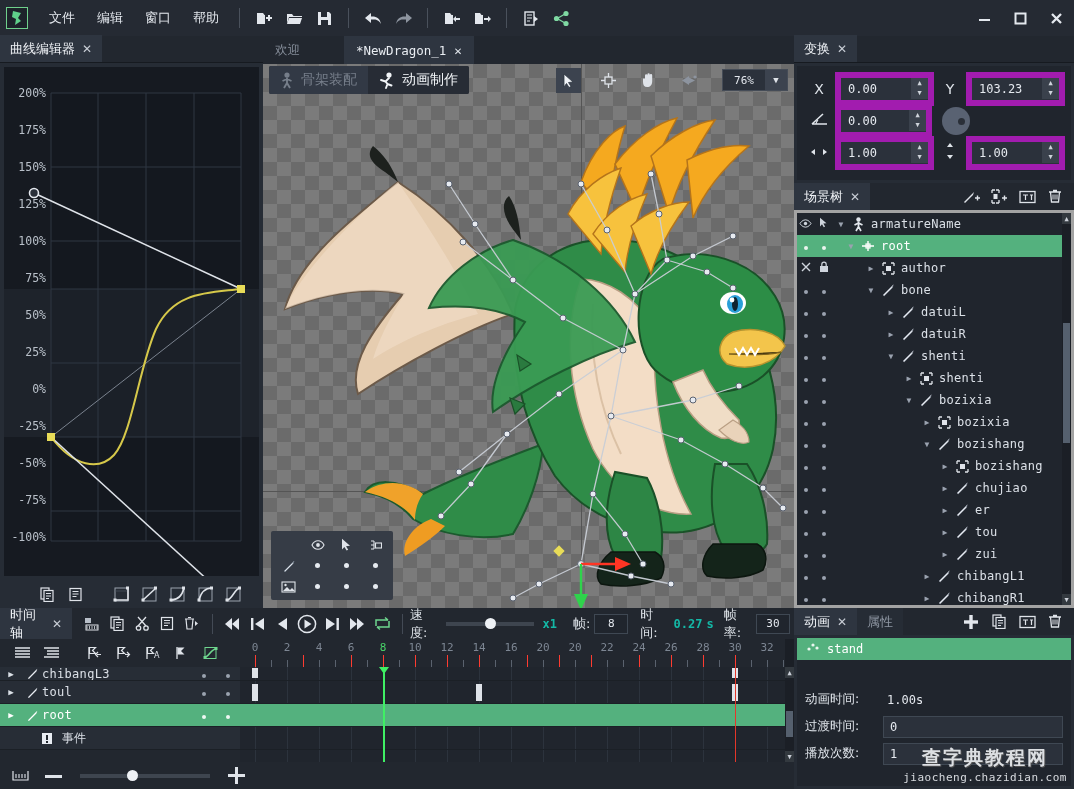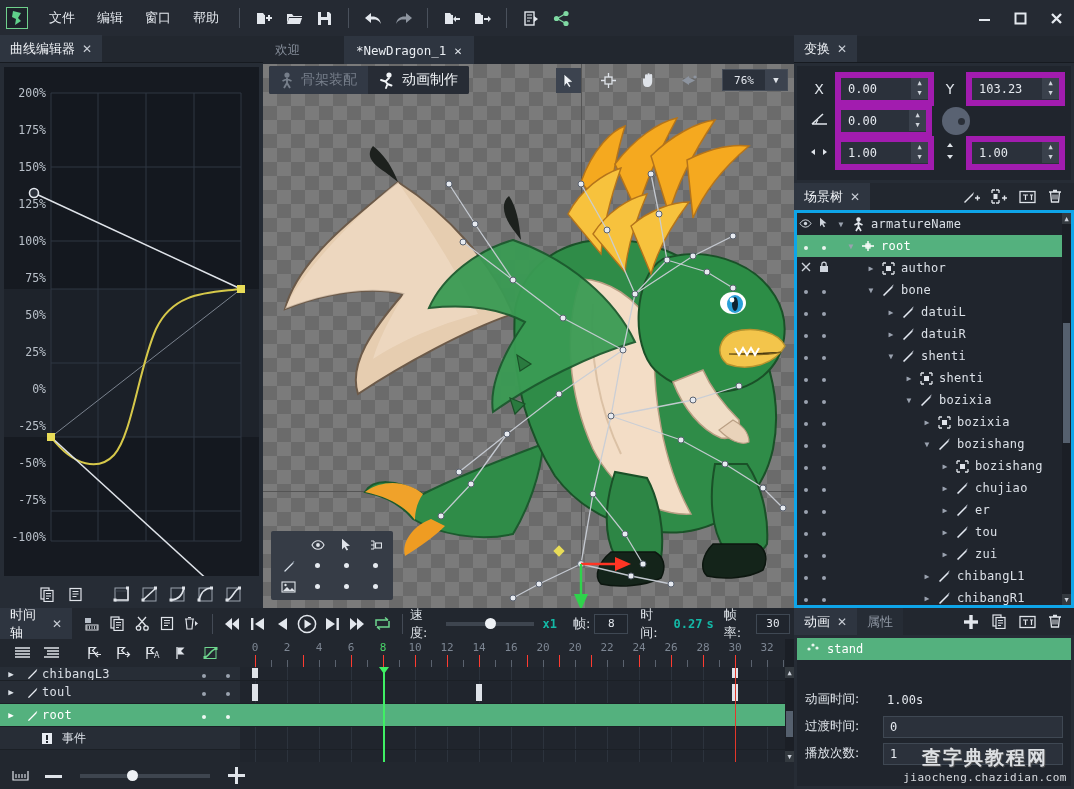--- a/index.html
+++ b/index.html
@@ -153,21 +153,21 @@
     margin:0 10px; position:relative;
   }
   .knob:after {
     content:""; position:absolute; width:7px; height:7px; border-radius:50%;
     background:#2a2f38; right:5px; top:11px;
   }
 
   
   .tree-panel {
     position:absolute; left:794px; top:183px; width:280px; height:425px;
-    background:#0ea5e9; display:flex; flex-direction:column;justify-content:center;
+    background:#a3a3a3; display:flex; flex-direction:column;justify-content:center;
   }
   .panel-head { height:27px; display:flex; align-items:center; background:#22272f; }
   .panel-head .ptab { height:27px; }
   .head-tools { margin-left:auto; display:flex; gap:2px; padding-right:6px; }
   .htool { width:26px; height:24px; display:flex; align-items:center; justify-content:center; }
   .tree-body { flex:1; background:#20252d; margin:3px; position:relative; overflow:hidden; }
   .tree-scroll { position:absolute; left:0; top:0; right:9px; bottom:0; }
   .trow {
     height:22px; display:flex; align-items:center; font-size:12px; color:#dbe0e7;
   }

